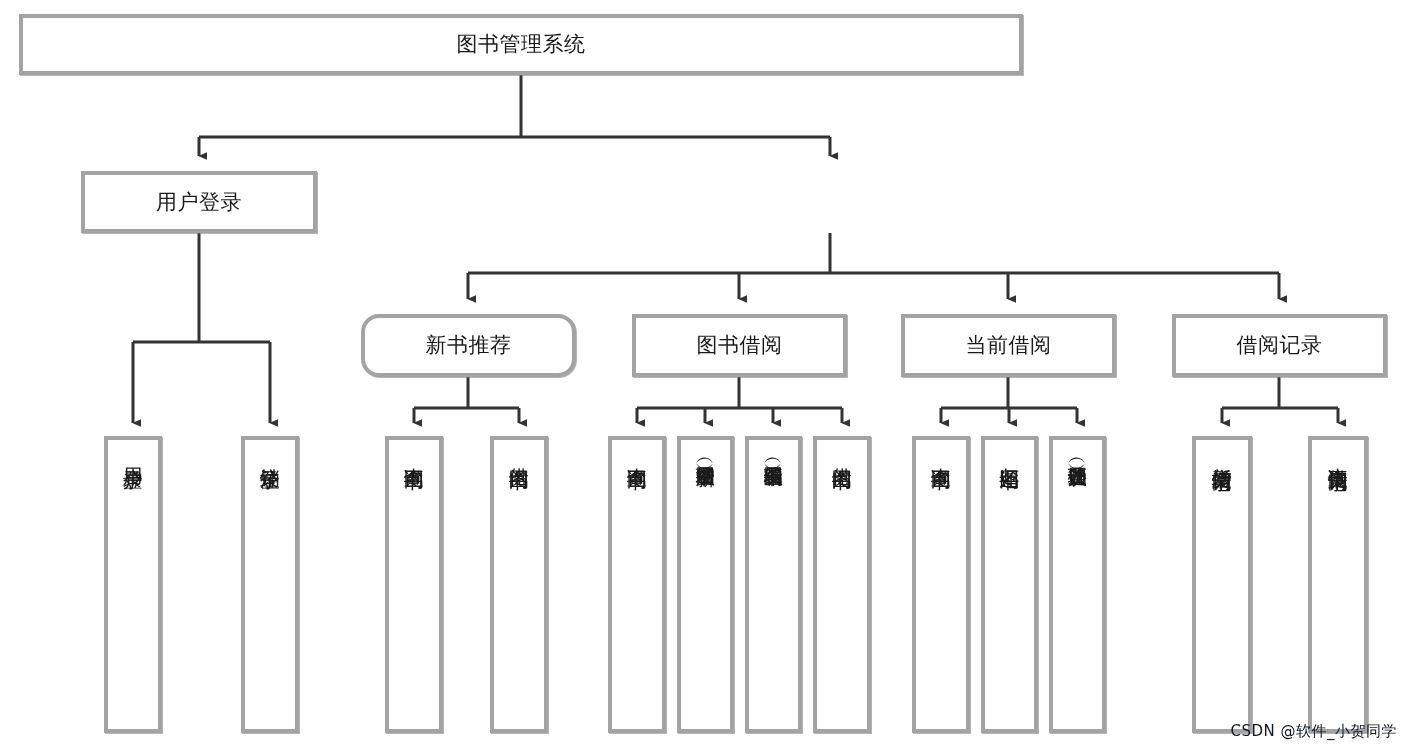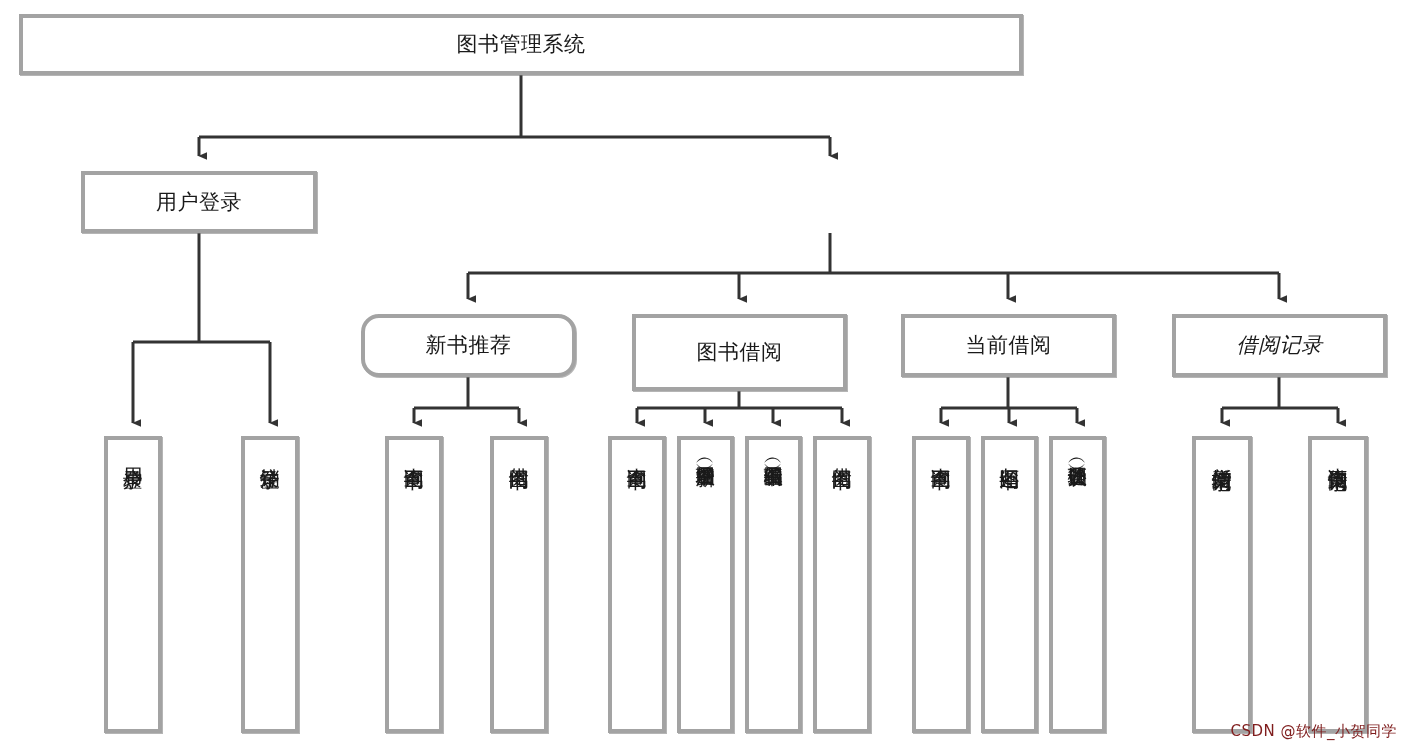--- a/index.html
+++ b/index.html
@@ -57,21 +57,21 @@
   }
   .node.vert.tall .lbl {
     font-size: 19px;
     letter-spacing: 0px;
   }
   #watermark {
     position: absolute;
     right: 8px;
     bottom: 6px;
     font-size: 15px;
-    color: #7f1d1d;
+    color: #0f172a;
     letter-spacing: 0.5px;
     white-space: nowrap;
     font-family: "DejaVu Sans", "Liberation Sans", sans-serif;
     margin-left: 28px;
   }
 </style>
 </head>
 <body>
 
 <div id="canvas">
@@ -130,27 +130,27 @@
     <span class="lbl">图书管理系统</span>
   </div>
 
   <div class="node horiz" style="left:81px; top:171px; width:236px; height:62px;">
     <span class="lbl">用户登录</span>
   </div>
 
   <div class="node horiz" style="left:361px; top:314px; width:215px; height:63px;border-radius:18px;">
     <span class="lbl">新书推荐</span>
   </div>
-  <div class="node horiz" style="left:632px; top:314px; width:215px; height:77px;">
+  <div class="node horiz" style="left:632px; top:314px; width:215px; height:63px;">
     <span class="lbl">图书借阅</span>
   </div>
   <div class="node horiz" style="left:901px; top:314px; width:215px; height:63px;">
     <span class="lbl">当前借阅</span>
   </div>
-  <div class="node horiz" style="left:1172px; top:314px; width:215px; height:63px;font-style:italic;">
+  <div class="node horiz" style="left:1172px; top:314px; width:215px; height:63px;">
     <span class="lbl">借阅记录</span>
   </div>
 
   <div class="node vert" style="left:104px; top:436px; width:58px; height:297px;">
     <span class="lbl">用户登录</span>
   </div>
   <div class="node vert" style="left:241px; top:436px; width:58px; height:297px;">
     <span class="lbl">注销登录</span>
   </div>
 

